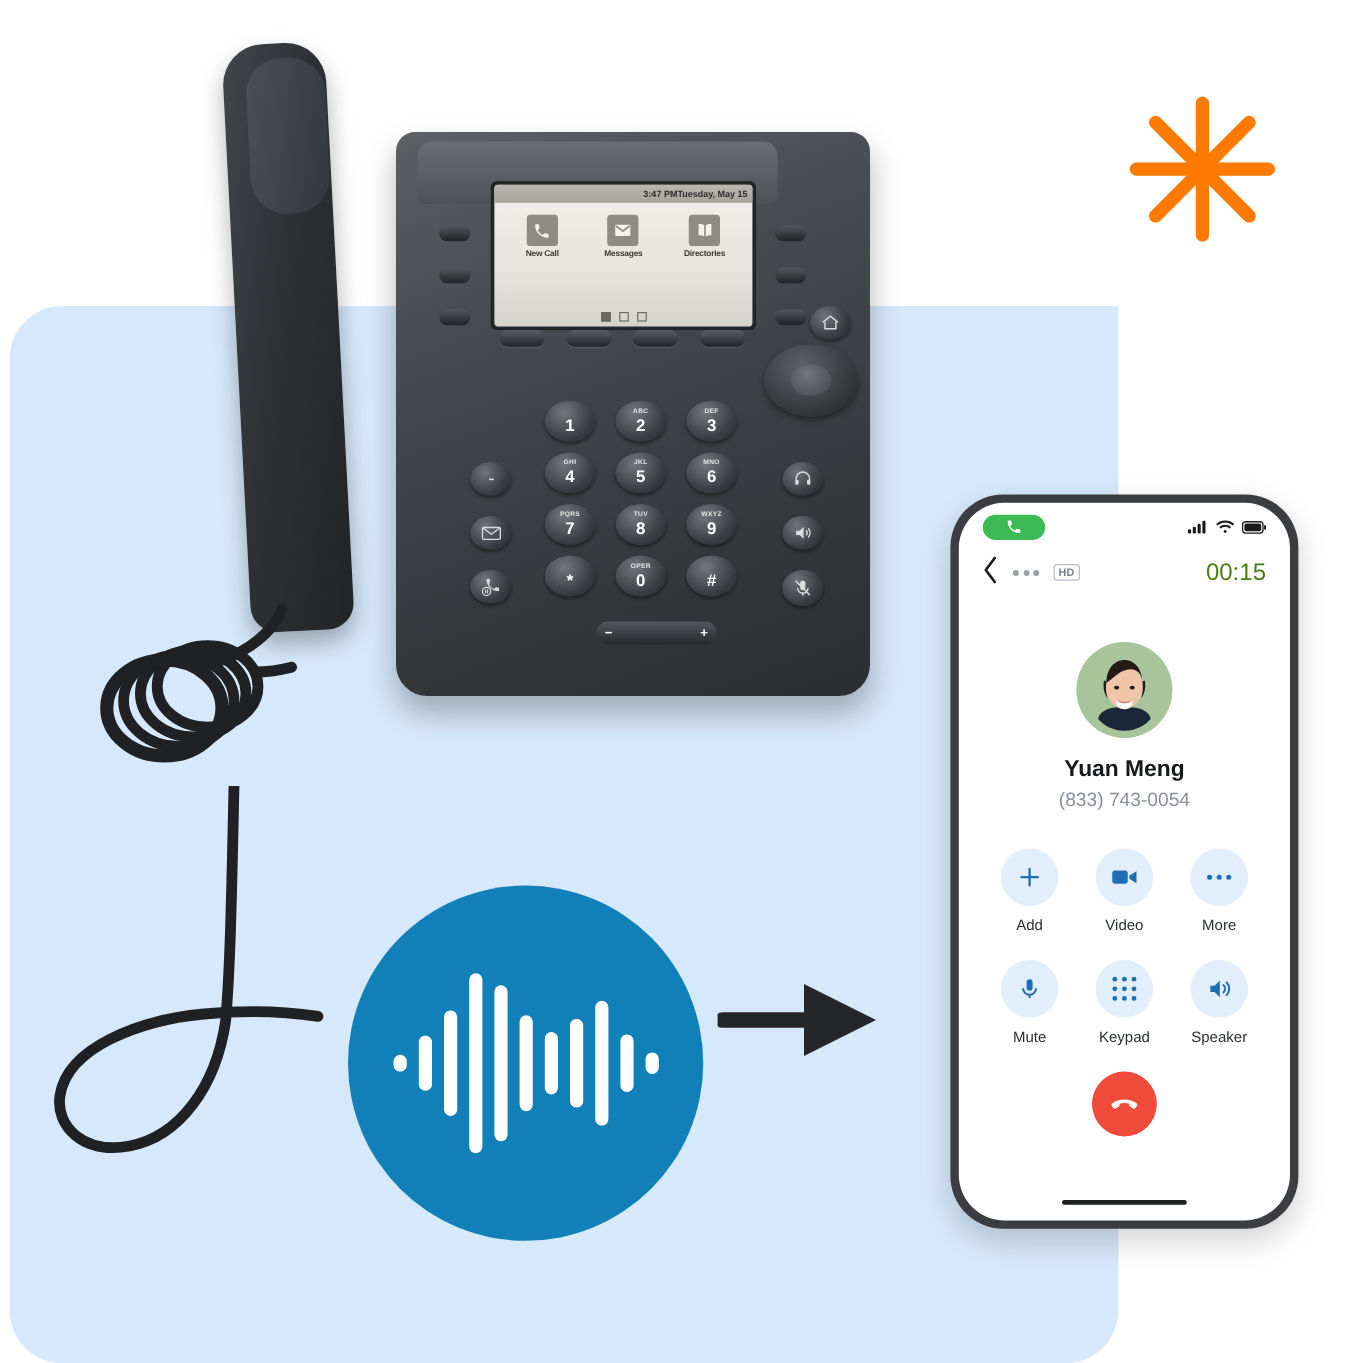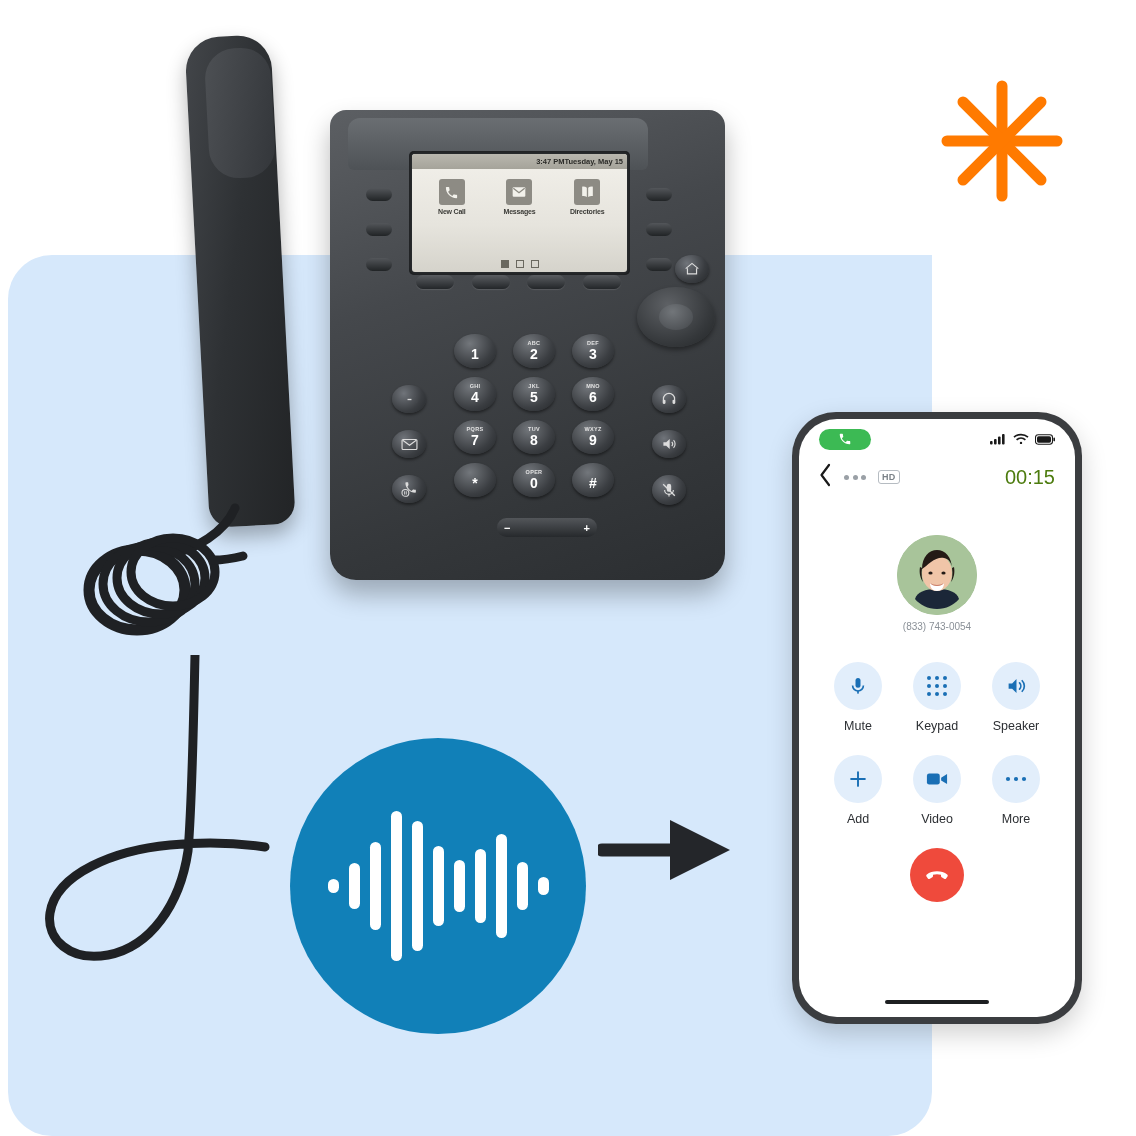--- a/index.html
+++ b/index.html
@@ -177,21 +177,21 @@
     border:1.3px solid #b6bcc2;border-radius:3px;font-size:9px;color:#7b8288;
     padding:1px 3px;font-weight:bold;letter-spacing:.3px;
   }
   .ph-timer{margin-left:auto;font-size:20px;color:#4d7c0f;}
 
   .ph-avatar{
     width:80px;height:80px;border-radius:50%;margin:44px auto 0 auto;
     background:#a8c49a;position:relative;overflow:hidden;
   }
   .ph-name{text-align:center;font-size:19px;font-weight:bold;color:#17181a;margin-top:16px;}
-  .ph-number{text-align:center;font-size:10px;color:#8a9097;margin-top:6px;}
+  .ph-number{text-align:center;font-size:16px;color:#8a9097;margin-top:6px;}
 
   .ph-controls{margin-top:30px;padding:0 26px;box-sizing:border-box;}
   .ph-ctrl-row{display:flex;justify-content:space-between;margin-bottom:22px;}
   .ph-ctrl{width:66px;display:flex;flex-direction:column;align-items:center;}
   .ph-ctrl-btn{
     width:48px;height:48px;border-radius:50%;background:#e2eefb;
     display:flex;align-items:center;justify-content:center;color:#1a6fb5;
   }
   .ph-ctrl-label{font-size:12.5px;color:#2c2f33;margin-top:9px;}
   .ph-end{
@@ -509,23 +509,57 @@
             <path d="M25 33c-1 6 0 11 1 14-3-4-4-10-3-15z" fill="#241a16"></path>
             <path d="M55 33c1 6 0 11-1 14 3-4 4-10 3-15z" fill="#241a16"></path>
             <ellipse cx="33.5" cy="38" rx="2.1" ry="1.6" fill="#241a16"></ellipse>
             <ellipse cx="46.5" cy="38" rx="2.1" ry="1.6" fill="#241a16"></ellipse>
             <path d="M33 48c3 4 11 4 14 0 0 5-3 8-7 8s-7-3-7-8z" fill="#ffffff"></path>
             <path d="M33 48c3 4 11 4 14 0-2 1-5 2-7 2s-5-1-7-2z" fill="#c97d6a"></path>
           </g>
         </svg>
       </div>
 
+      <div class="ph-name">Yuan Meng</div>
       <div class="ph-number">(833) 743-0054</div>
 
       <div class="ph-controls">
+        <div class="ph-ctrl-row">
+
+          <div class="ph-ctrl">
+            <div class="ph-ctrl-btn">
+              <svg width="22" height="22" viewBox="0 0 24 24" stroke="#1a6fb5" stroke-width="2.1" stroke-linecap="round">
+                <path d="M12 4.5v15M4.5 12h15"></path>
+              </svg>
+            </div>
+            <div class="ph-ctrl-label">Add</div>
+          </div>
+
+          <div class="ph-ctrl">
+            <div class="ph-ctrl-btn">
+              <svg width="22" height="16" viewBox="0 0 24 16" fill="#1a6fb5">
+                <rect x="1" y="2" width="14" height="12" rx="2.5"></rect>
+                <path d="M16.5 6.5L23 2.5v11l-6.5-4z"></path>
+              </svg>
+            </div>
+            <div class="ph-ctrl-label">Video</div>
+          </div>
+
+          <div class="ph-ctrl">
+            <div class="ph-ctrl-btn">
+              <svg width="22" height="6" viewBox="0 0 22 6" fill="#1a6fb5">
+                <circle cx="3" cy="3" r="2.1"></circle>
+                  <circle cx="11" cy="3" r="2.1"></circle>
+                  <circle cx="19" cy="3" r="2.1"></circle>
+              </svg>
+            </div>
+            <div class="ph-ctrl-label">More</div>
+          </div>
+        </div>
+
         <div class="ph-ctrl-row">
 
           <div class="ph-ctrl">
             <div class="ph-ctrl-btn">
               <svg width="20" height="20" viewBox="0 0 24 24" fill="#1a6fb5">
                 <rect x="9" y="2.5" width="6" height="11.5" rx="3"></rect>
                 <path d="M5.5 11.5a6.5 6.5 0 0013 0" fill="none" stroke="#1a6fb5" stroke-width="2"></path>
                 <rect x="11" y="17.5" width="2" height="4" rx="1"></rect>
               </svg>
             </div>
@@ -554,53 +588,20 @@
               <svg width="21" height="20" viewBox="0 0 24 22" fill="#1a6fb5">
                 <path d="M3 8h4l5-5v16l-5-5H3z"></path>
                 <path d="M15.5 7.5a5 5 0 010 7" fill="none" stroke="#1a6fb5" stroke-width="1.9" stroke-linecap="round"></path>
                 <path d="M18.5 5a8.5 8.5 0 010 12" fill="none" stroke="#1a6fb5" stroke-width="1.9" stroke-linecap="round"></path>
               </svg>
             </div>
             <div class="ph-ctrl-label">Speaker</div>
           </div>
         </div>
 
-        <div class="ph-ctrl-row">
-
-          <div class="ph-ctrl">
-            <div class="ph-ctrl-btn">
-              <svg width="22" height="22" viewBox="0 0 24 24" stroke="#1a6fb5" stroke-width="2.1" stroke-linecap="round">
-                <path d="M12 4.5v15M4.5 12h15"></path>
-              </svg>
-            </div>
-            <div class="ph-ctrl-label">Add</div>
-          </div>
-
-          <div class="ph-ctrl">
-            <div class="ph-ctrl-btn">
-              <svg width="22" height="16" viewBox="0 0 24 16" fill="#1a6fb5">
-                <rect x="1" y="2" width="14" height="12" rx="2.5"></rect>
-                <path d="M16.5 6.5L23 2.5v11l-6.5-4z"></path>
-              </svg>
-            </div>
-            <div class="ph-ctrl-label">Video</div>
-          </div>
-
-          <div class="ph-ctrl">
-            <div class="ph-ctrl-btn">
-              <svg width="22" height="6" viewBox="0 0 22 6" fill="#1a6fb5">
-                <circle cx="3" cy="3" r="2.1"></circle>
-                  <circle cx="11" cy="3" r="2.1"></circle>
-                  <circle cx="19" cy="3" r="2.1"></circle>
-              </svg>
-            </div>
-            <div class="ph-ctrl-label">More</div>
-          </div>
-        </div>
-
         <div class="ph-end">
           <svg width="26" height="26" viewBox="0 0 24 24" fill="#ffffff">
             <path d="M12 8.5c-3.6 0-7 1.1-9.4 3-.6.5-.7 1.3-.3 1.9l1.3 1.8c.4.6 1.2.7 1.8.3l2.3-1.5c.4-.3.6-.7.6-1.1v-1.1c1.2-.3 2.4-.5 3.7-.5s2.5.2 3.7.5v1.1c0 .4.2.8.6 1.1l2.3 1.5c.6.4 1.4.3 1.8-.3l1.3-1.8c.4-.6.3-1.4-.3-1.9-2.4-1.9-5.8-3-9.4-3z"></path>
           </svg>
         </div>
       </div>
 
       <div class="ph-home"></div>
     </div>
   </div>

